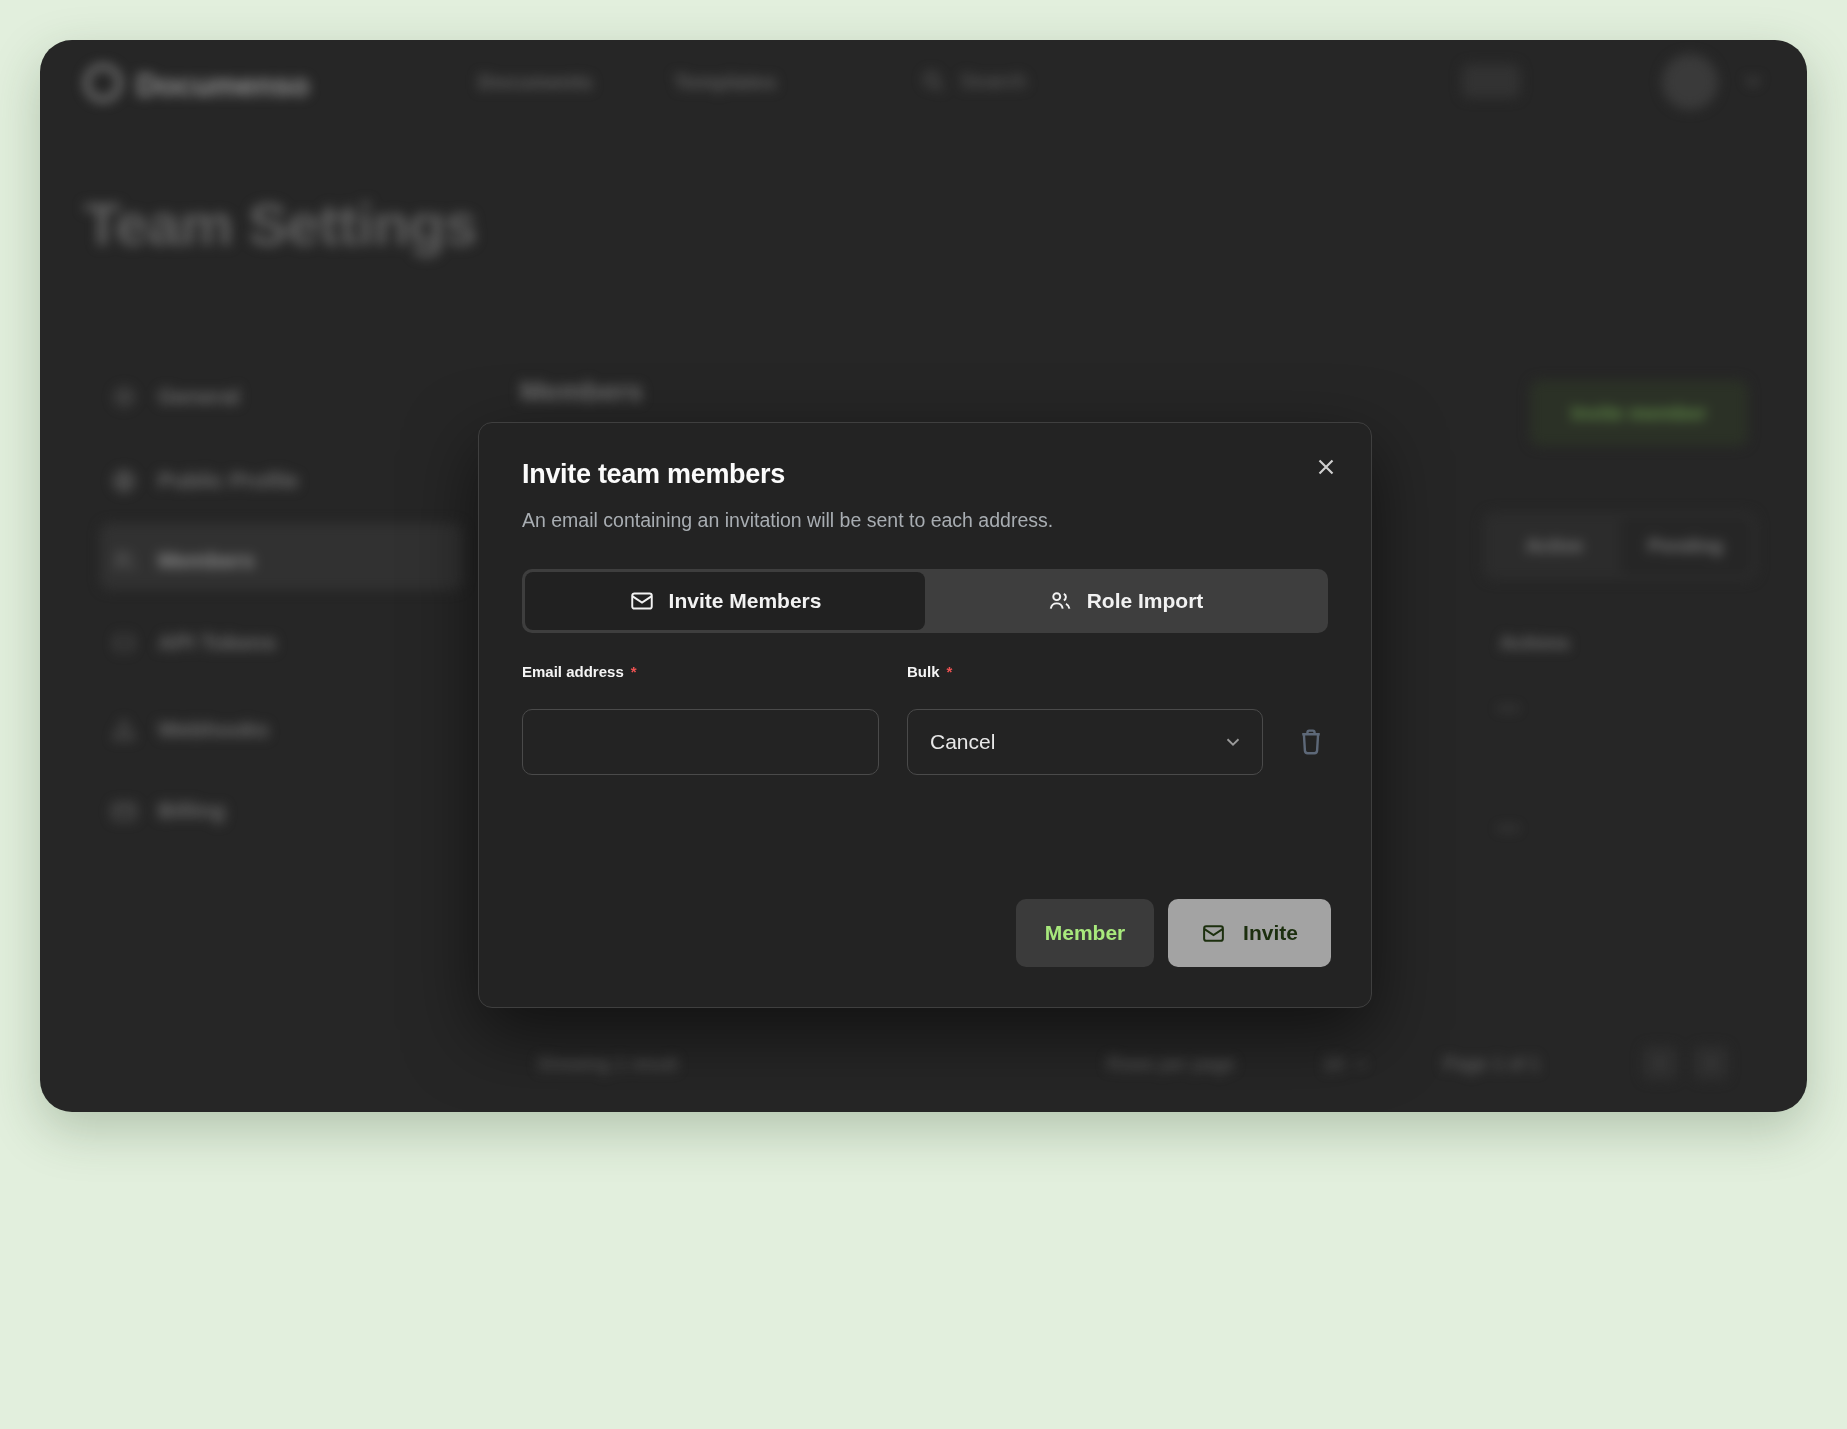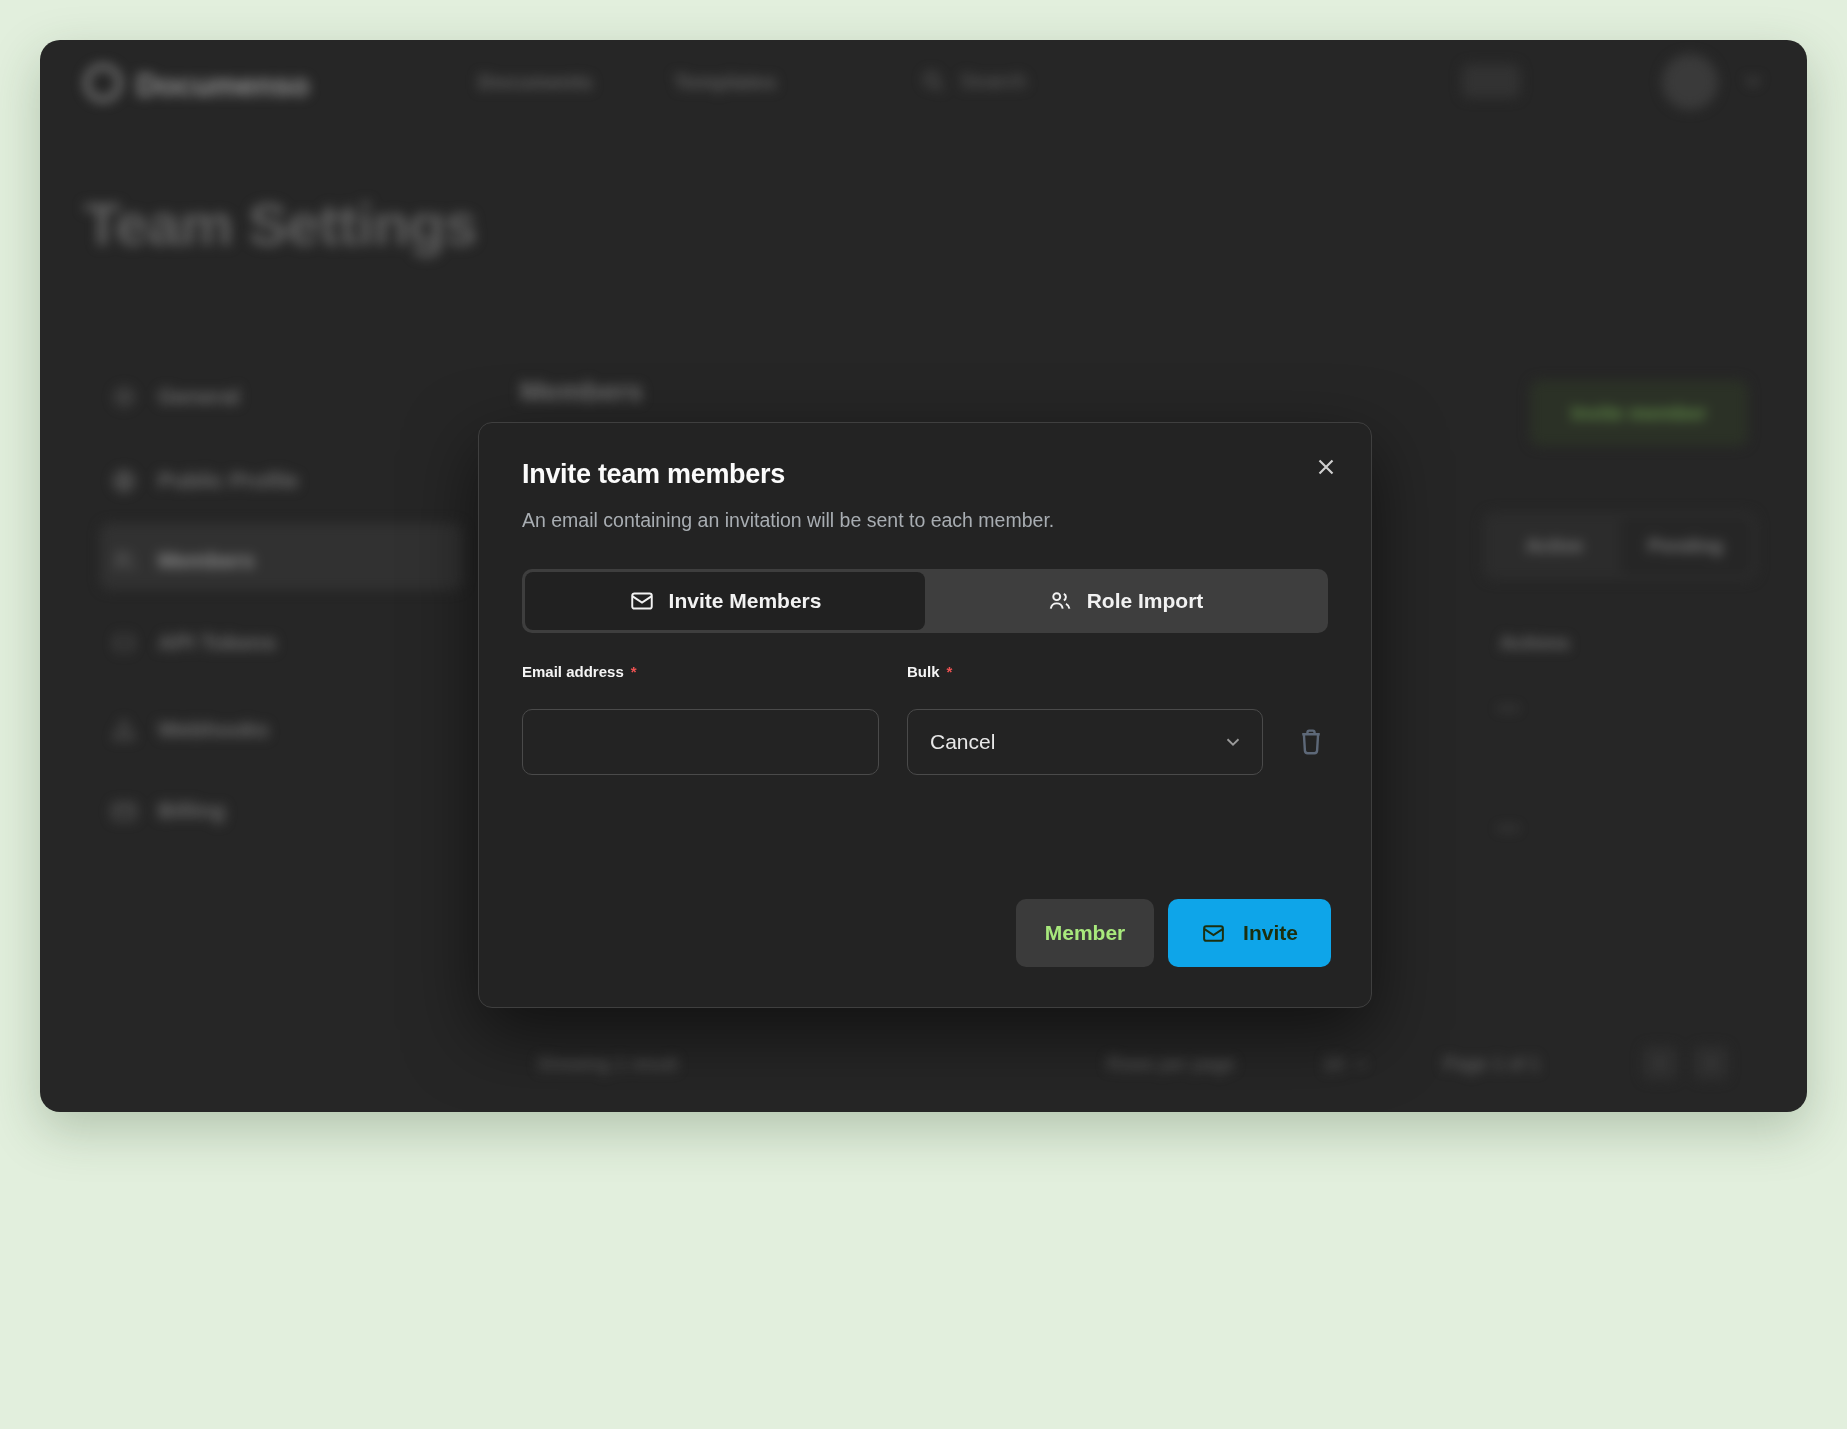--- a/index.html
+++ b/index.html
@@ -6,21 +6,21 @@
   body{
     width:1847px;height:1429px;position:relative;overflow:hidden;
     background:#e2efdd;
     font-family:"Liberation Sans","DejaVu Sans",sans-serif;
     -webkit-font-smoothing:antialiased;
   }
   .abs{position:absolute;}
   
   .window{
     position:absolute;left:40px;top:40px;width:1767px;height:1072px;
-    background:#262626;border-radius:20px;overflow:hidden;
+    background:#262626;border-radius:32px;overflow:hidden;
     box-shadow:0 18px 50px rgba(40,70,35,.25);
   }
   .bg-layer{position:absolute;inset:0;filter:blur(6px);}
   
   .logo-ring{width:38px;height:38px;border:5px solid #7d7d7d;border-radius:50%;box-sizing:border-box;}
   .brand{font-size:31px;font-weight:bold;color:#8f8f8f;letter-spacing:-.5px;}
   .nav-link{font-size:21px;font-weight:600;color:#5d5d5d;}
   .search-wrap{display:flex;align-items:center;gap:14px;color:#5f5f5f;}
   .search-label{font-size:21px;color:#606060;}
   .hdr-badge{width:58px;height:34px;background:#323232;border-radius:8px;}
@@ -79,21 +79,21 @@
     color:#f5f5f5;font-size:20px;font-weight:600;cursor:pointer;
     font-family:"Liberation Sans","DejaVu Sans",sans-serif;
   }
   .add-more .ic{width:27px;height:27px;}
   .btn-cancel{
     background:#3b3b3b;border:none;border-radius:10px;color:#a8e97c;
     font-size:21px;font-weight:600;cursor:pointer;
     font-family:"Liberation Sans","DejaVu Sans",sans-serif;
   }
   .btn-invite{
-    background:#0ea5e9;border:none;border-radius:10px;color:#1c2f0e;
+    background:#a3a3a3;border:none;border-radius:10px;color:#1c2f0e;
     font-size:21px;font-weight:600;cursor:pointer;
     display:flex;align-items:center;justify-content:center;gap:17px;
     font-family:"Liberation Sans","DejaVu Sans",sans-serif;
   }
   .btn-invite .ic{width:25px;height:25px;}
   svg{display:block;}
 </style>
 </head>
 <body>
 
@@ -231,21 +231,21 @@
 
   <div class="modal">
 
     <div class="abs close-btn" style="right:32px;top:31px;">
       <svg width="26" height="26" viewBox="0 0 24 24" fill="none" stroke="currentColor" stroke-width="2">
           <path d="M6 6l12 12M18 6L6 18"></path>
         </svg>
     </div>
 
     <div class="abs modal-title" style="left:43px;top:36px;">Invite team members</div>
-    <div class="abs modal-sub" style="left:43px;top:86px;">An email containing an invitation will be sent to each member.</div>
+    <div class="abs modal-sub" style="left:43px;top:86px;">An email containing an invitation will be sent to each address.</div>
 
     <div class="abs tabbar" style="left:43px;top:146px;width:806px;height:64px;">
       <div class="tab active">
         <span class="ic">
           <svg viewBox="0 0 24 24" fill="none" stroke="currentColor" stroke-width="1.8">
               <rect x="3" y="5" width="18" height="14" rx="2"></rect>
               <path d="M3 7.5l9 6 9-6"></path>
             </svg>
         </span>
         <span>Invite Members</span>

